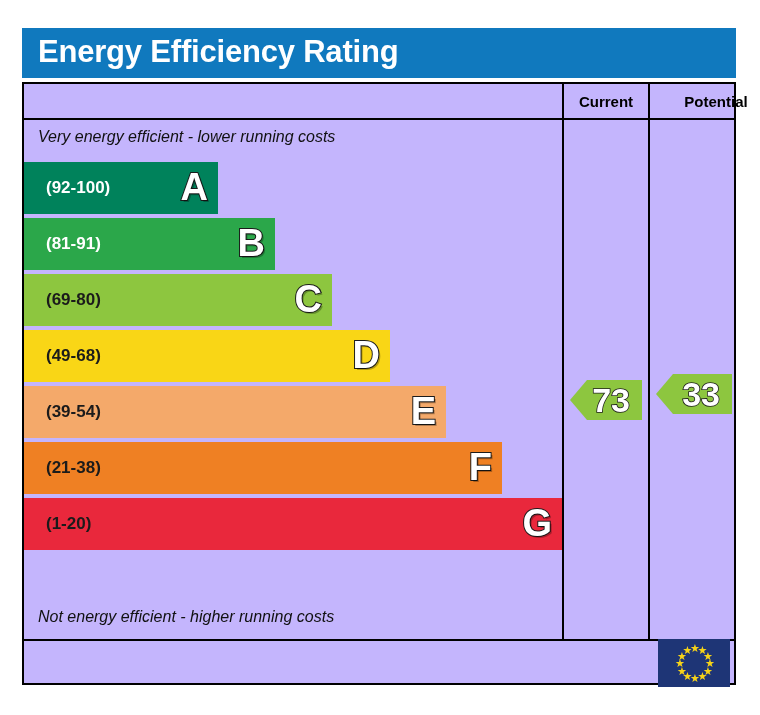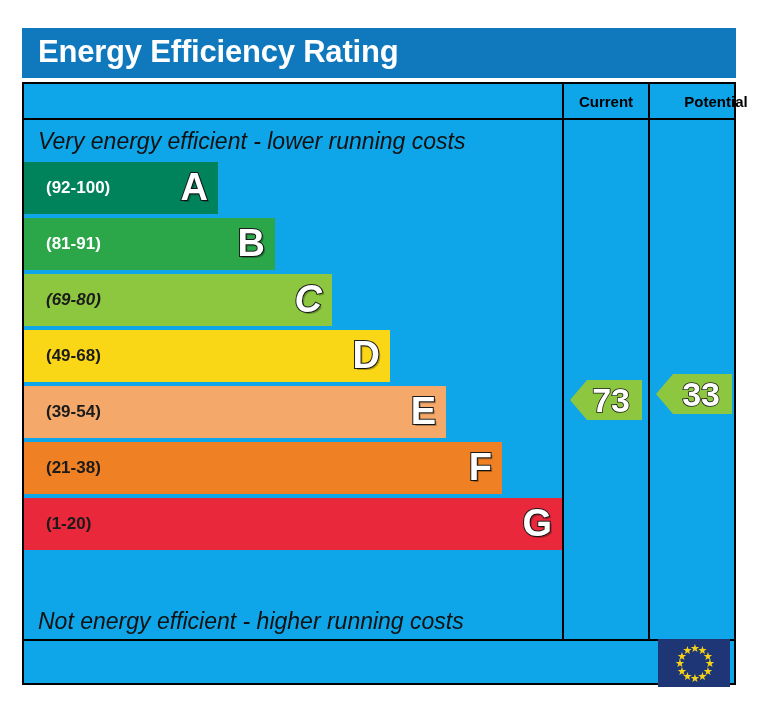--- a/index.html
+++ b/index.html
@@ -47,21 +47,21 @@
 
   
   .table-frame {
     position: absolute;
     left: 22px;
     top: 82px;
     width: 714px;
     height: 603px;
     border: 2px solid #000000;
     box-sizing: border-box;
-    background: #0ea5e9;
+    background: #c4b5fd;
   }
 
   
   .head-row {
     position: absolute;
     left: 0;
     top: 0;
     width: 100%;
     height: 36px;
     border-bottom: 2px solid #000000;
@@ -97,21 +97,21 @@
     width: 100%;
     height: 0;
     border-top: 2px solid #000000;
   }
 
   
   .caption {
     position: absolute;
     left: 14px;
     font-style: italic;
-    font-size: 23px;
+    font-size: 16px;
     color: #111111;
     white-space: nowrap;
   }
   .caption.top    { top: 44px; }
   .caption.bottom { top: 524px; }
 
   
   .band {
     position: absolute;
     left: 0;
@@ -238,21 +238,21 @@
 
     <div id="bands-host">
         <div class="band dark" style="top: 78px; width: 194px; background: rgb(0, 130, 91);">
           <span class="range">(92-100)</span>
           <span class="letter">A</span>
         </div>
         <div class="band dark" style="top: 134px; width: 251px; background: rgb(43, 167, 74);">
           <span class="range">(81-91)</span>
           <span class="letter">B</span>
         </div>
-        <div class="band" style="top: 190px; width: 308px; background: rgb(141, 198, 63); font-style: italic;">
+        <div class="band" style="top: 190px; width: 308px; background: rgb(141, 198, 63);">
           <span class="range">(69-80)</span>
           <span class="letter">C</span>
         </div>
         <div class="band" style="top: 246px; width: 366px; background: rgb(249, 214, 22);">
           <span class="range">(49-68)</span>
           <span class="letter">D</span>
         </div>
         <div class="band" style="top: 302px; width: 422px; background: rgb(244, 169, 106);">
           <span class="range">(39-54)</span>
           <span class="letter">E</span>

